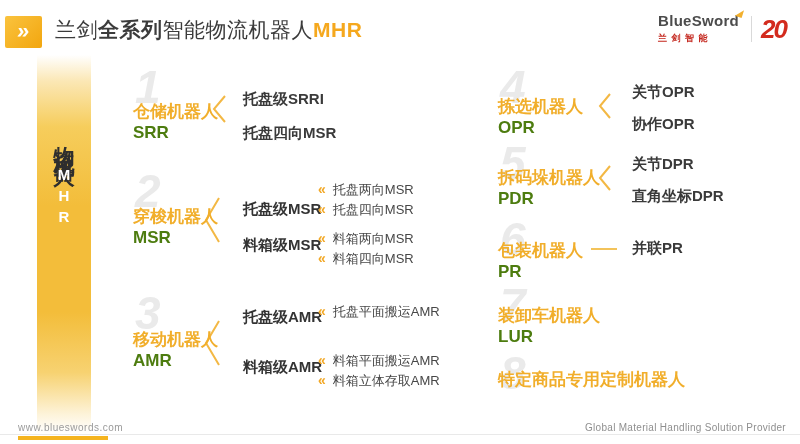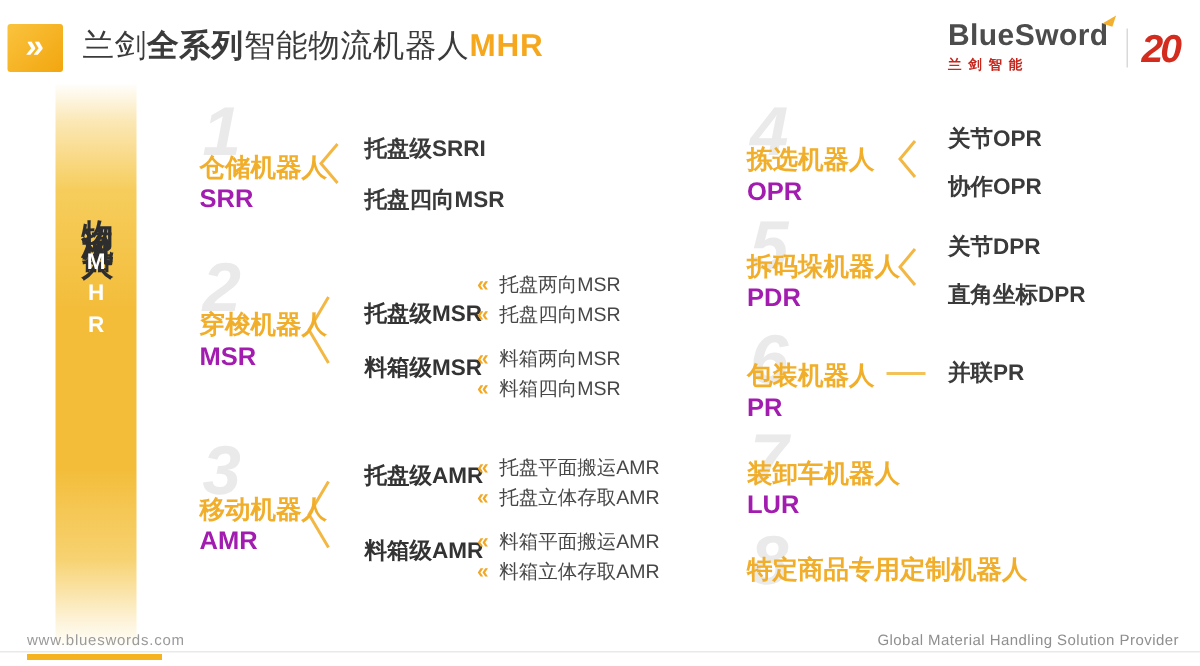--- a/index.html
+++ b/index.html
@@ -16,21 +16,21 @@
   .hdr-icon span { color:#fff; font-size:22px; font-weight:700; line-height:1; transform:skewX(-6deg); padding-bottom:3px; }
   .hdr-title { position:absolute; left:55px; top:16px; font-size:21px; color:#3b3b3b; letter-spacing:0.5px; white-space:nowrap; }
   .hdr-title .t-norm { font-weight:500; }
   .hdr-title .t-bold { font-weight:700; }
   .hdr-title .t-code { font-weight:600; color:#f5a81e; }
 
   .logo { position:absolute; right:14px; top:13px; display:flex; align-items:center; }
   .logo-left { position:relative; text-align:left; padding-right:10px; }
   .logo-tri { position:absolute; right:6px; top:-4px; width:0; height:0;
     border-left:7px solid transparent; border-bottom:8px solid #f2b02e; transform:rotate(18deg); }
-  .logo-brand { font-size:20px; font-weight:800; color:#4c4c4c; letter-spacing:0.3px; line-height:1.1; }
+  .logo-brand { font-size:15px; font-weight:800; color:#4c4c4c; letter-spacing:0.3px; line-height:1.1; }
   .logo-cn { font-size:9px; font-weight:700; color:#c4271e; letter-spacing:4.5px; margin-top:2px; }
   .logo-div { width:1px; height:26px; background:#d9d9d9; margin:0 9px 0 2px; }
   .logo-30 { font-size:26px; font-weight:800; color:#d32b1e; font-style:italic; letter-spacing:-2px; line-height:1; }
 
   
   .sidebar {
     position:absolute; left:37px; top:55px; width:54px; height:378px;
     background:linear-gradient(180deg,
       rgba(253,244,214,0.0) 0%, #fbe7b4 7%, #f6cd5c 19%, #f3bd3a 40%,
       #f3bd3a 68%, #f7d271 84%, #fdf3d9 95%, rgba(255,255,255,0) 100%);
@@ -45,21 +45,21 @@
     font-size:15px; font-weight:800; color:#ffffff; letter-spacing:4px;
   }
 
   
   .sec { position:absolute; }
   .big-num {
     position:absolute; font-size:46px; font-weight:900; font-style:italic;
     color:#eaeaea; line-height:1; z-index:0; letter-spacing:-2px;
   }
   .sec-title { position:absolute; font-size:17px; font-weight:800; color:#f1ae2b; z-index:1; white-space:nowrap; }
-  .sec-code  { position:absolute; font-size:17px; font-weight:800; color:#a21caf; z-index:1; }
+  .sec-code  { position:absolute; font-size:17px; font-weight:800; color:#4d7c0f; z-index:1; }
   .grp-label { position:absolute; font-size:15px; font-weight:700; color:#333; white-space:nowrap; }
   .item      { position:absolute; font-size:15px; font-weight:600; color:#3a3a3a; white-space:nowrap; }
   .leaf      { position:absolute; font-size:13px; font-weight:400; color:#474747; white-space:nowrap; }
   .leaf .dbl { color:#f2a826; font-weight:800; margin-right:7px; font-size:14px; }
   .chev { position:absolute; }
   .dash { position:absolute; width:26px; height:2px; background:#f3c35a; }
 
   
   .foot-line { position:absolute; left:0; right:0; top:434px; height:1px; background:#e9e9e9; }
   .foot-site { position:absolute; left:18px; top:422px; font-size:10px; color:#9a9a9a; letter-spacing:0.5px; }
@@ -121,21 +121,20 @@
 
   <div class="sec" style="left:130px; top:280px; width:340px; height:110px;">
     <div class="big-num" style="left:5px; top:10px;">3</div>
     <div class="sec-title" style="left:3px; top:48px;">移动机器人</div>
     <div class="sec-code" style="left:3px; top:71px;">AMR</div>
     <svg class="chev" style="left:72px; top:39px;" width="20" height="48">
         <polyline points="17,2 4,24 17,46" fill="none" stroke="#f3b844" stroke-width="2"></polyline>
       </svg>
     <div class="grp-label" style="left:113px; top:28px;">托盘级AMR</div>
     <div class="leaf" style="left:188px; top:23px;"><span class="dbl">«</span><span>托盘平面搬运AMR</span></div>
-    <div class="leaf" style="left:188px; top:43px;"><span class="dbl">«</span><span>托盘立体存取AMR</span></div>
     <div class="grp-label" style="left:113px; top:78px;">料箱级AMR</div>
     <div class="leaf" style="left:188px; top:72px;"><span class="dbl">«</span><span>料箱平面搬运AMR</span></div>
     <div class="leaf" style="left:188px; top:92px;"><span class="dbl">«</span><span>料箱立体存取AMR</span></div>
   </div>
 
   <div class="sec" style="left:495px; top:62px; width:290px; height:80px;">
     <div class="big-num" style="left:5px; top:2px;">4</div>
     <div class="sec-title" style="left:3px; top:33px;">拣选机器人</div>
     <div class="sec-code" style="left:3px; top:56px;">OPR</div>
     <svg class="chev" style="left:102px; top:30px;" width="16" height="28">

